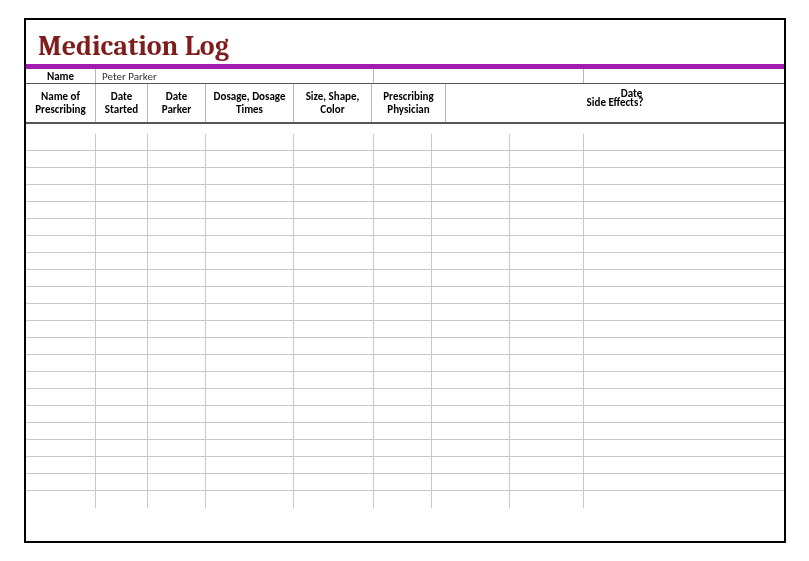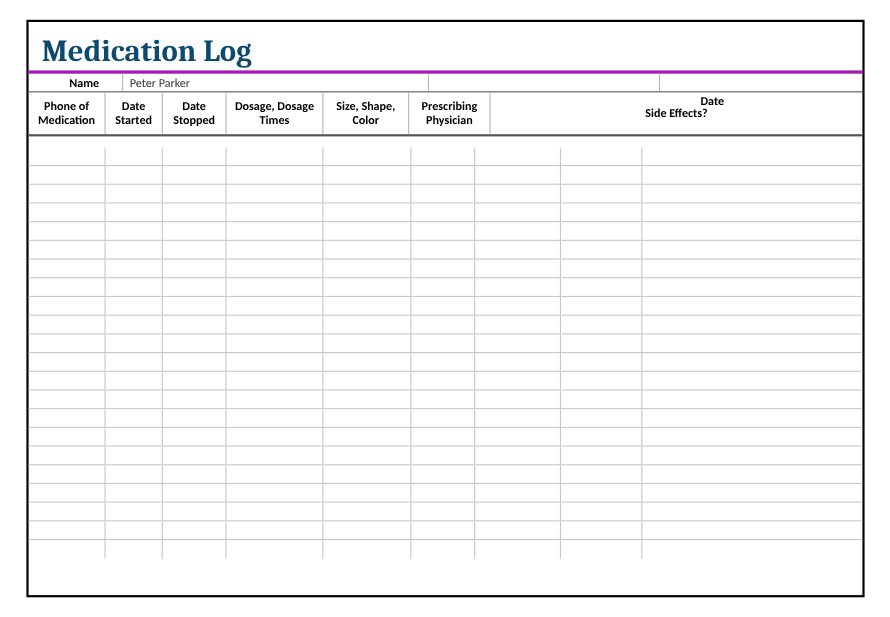--- a/index.html
+++ b/index.html
@@ -21,30 +21,29 @@
     border: 2px solid #000;
     background: #fff;
   }
   .title-box {
     padding: 10px 12px 2px 12px;
   }
   .title {
     font-family: Cambria, Georgia, serif;
     font-size: 28px;
     font-weight: bold;
-    color: #0c4a6e;
+    color: #7f1d1d;
   }
   .info-row {
     display: flex;
-    border-top: 3px solid #a21caf;
+    border-top: 5px solid #a21caf;
     border-bottom: 1px solid #555;
     height: 20px;
     font-size: 11px;
     align-items: stretch;
-    padding-left: 16px;
   }
   .info-row > div {
     border-right: 1px solid #b7b7b7;
     display: flex;
     align-items: center;
     padding: 0 6px;
   }
   .info-row > div:last-child { border-right: none; }
   .info-label { font-weight: bold; justify-content: center; }
   .info-value { color: #333; }
@@ -109,23 +108,23 @@
 
   <div class="info-row">
     <div class="col0 info-label">Name</div>
     <div class="name-field info-value">Peter Parker</div>
     <div class="gap-field"></div>
     <div class="col8 info-label">Date</div>
     <div class="col9 info-value"></div>
   </div>
 
   <div class="header-row">
-    <div class="col0">Phone of Medication</div>
+    <div class="col0">Name of Prescribing</div>
     <div class="col1">Date Started</div>
-    <div class="col2">Date Stopped</div>
+    <div class="col2">Date Parker</div>
     <div class="col3">Dosage, Dosage Times</div>
     <div class="col6">Size, Shape, Color</div>
     <div class="col7">Prescribing Physician</div>
     <div class="col9">Side Effects?</div>
   </div>
 
   <div class="spacer-row"></div>
 
   <div class="grid" id="grid">
       <div class="grid-row">

